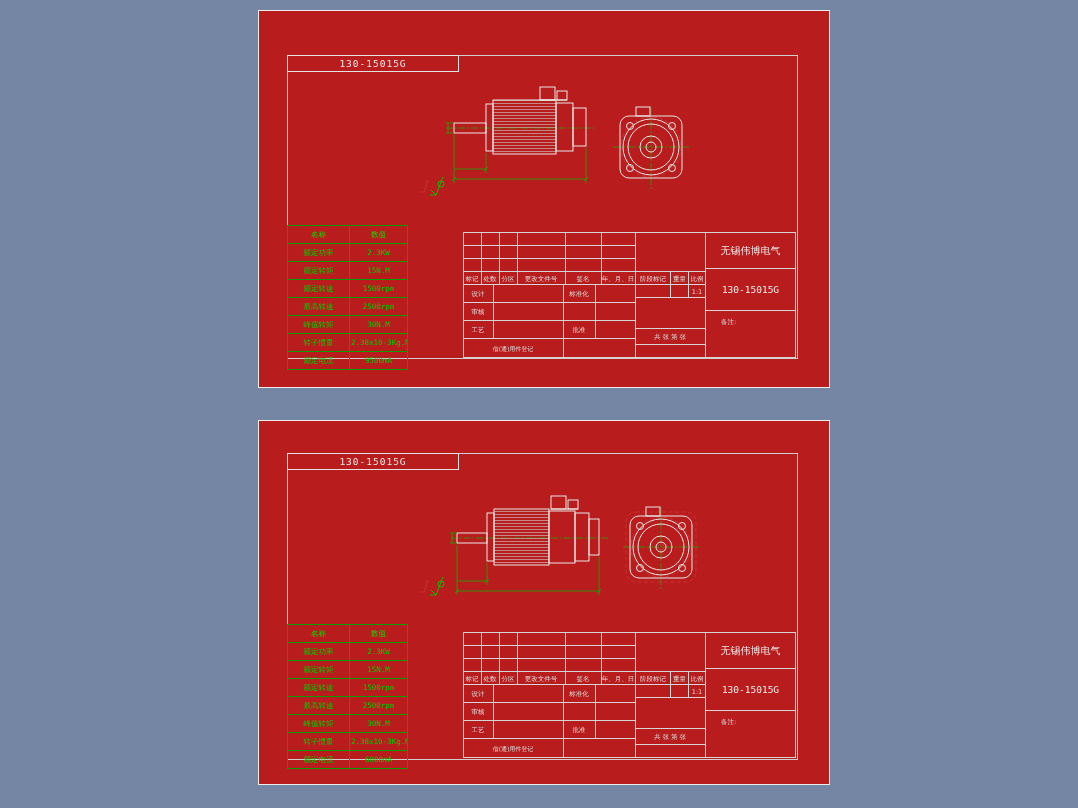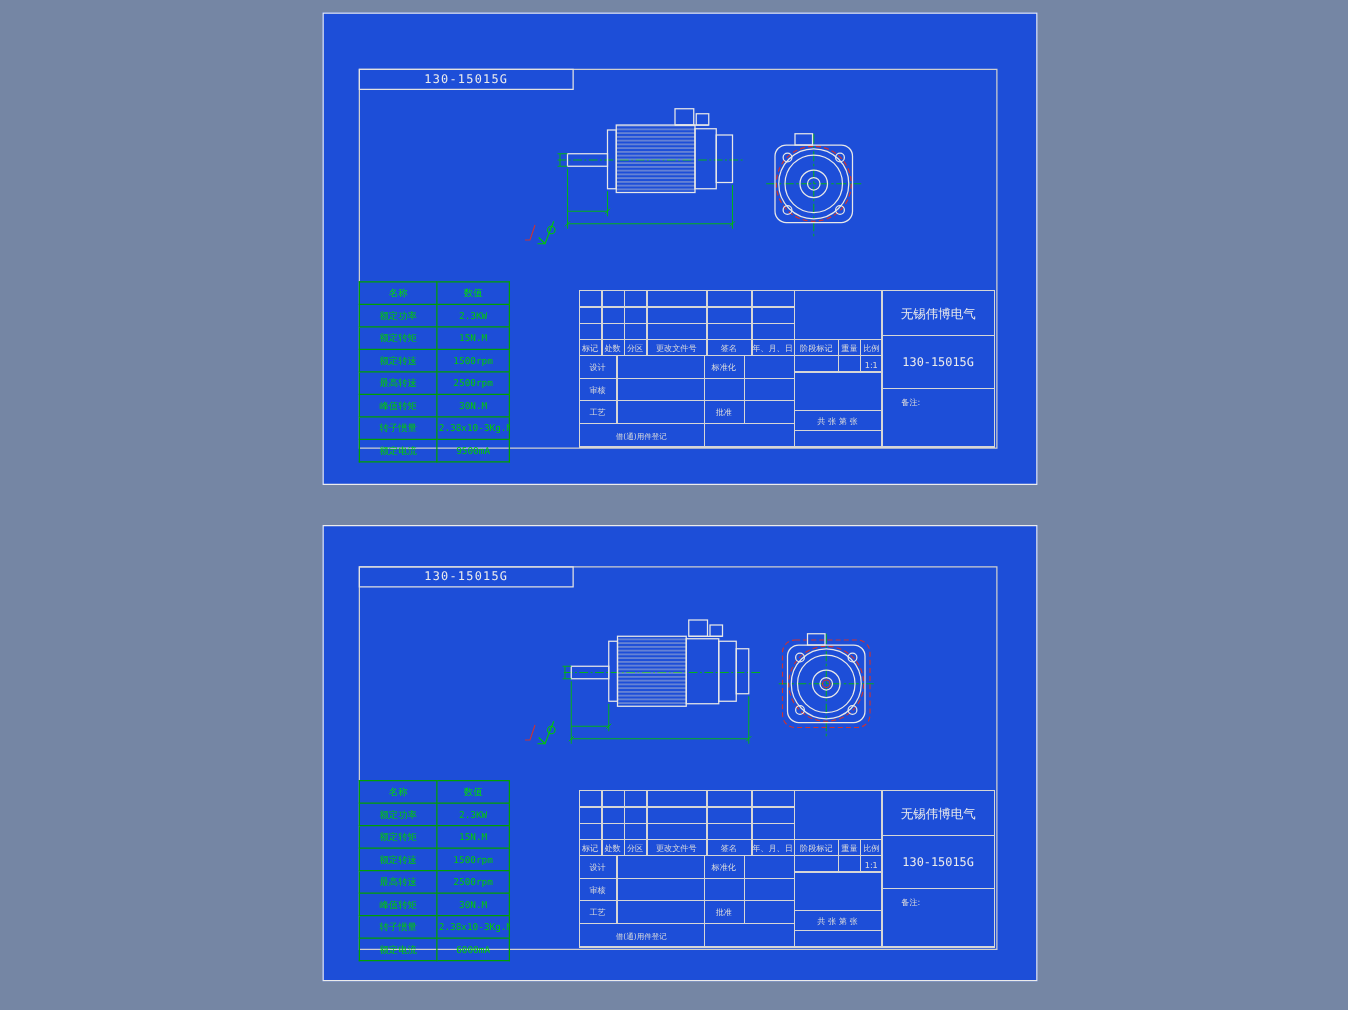--- a/index.html
+++ b/index.html
@@ -2,21 +2,21 @@
 <html><head>
 <meta charset="utf-8">
 <style>
   html,body{margin:0;padding:0;}
   body{
     width:1078px;height:808px;position:relative;overflow:hidden;
     background:#7586A4;
     font-family:"DejaVu Sans", sans-serif;
   }
   .sheet{
-    position:absolute;background:#1d4ed8;border:1px solid #ECECEC;
+    position:absolute;background:#b91c1c;border:1px solid #ECECEC;
   }
   .frame{
     position:absolute;border:1px solid #CFCFCF;pointer-events:none;
   }
   .title-box{
     position:absolute;border:1px solid #E2E2E2;color:#ECECEC;
     display:flex;align-items:center;justify-content:center;
     font-family:"DejaVu Sans Mono", monospace;font-size:9.5px;letter-spacing:1px;
   }
   table.param{

